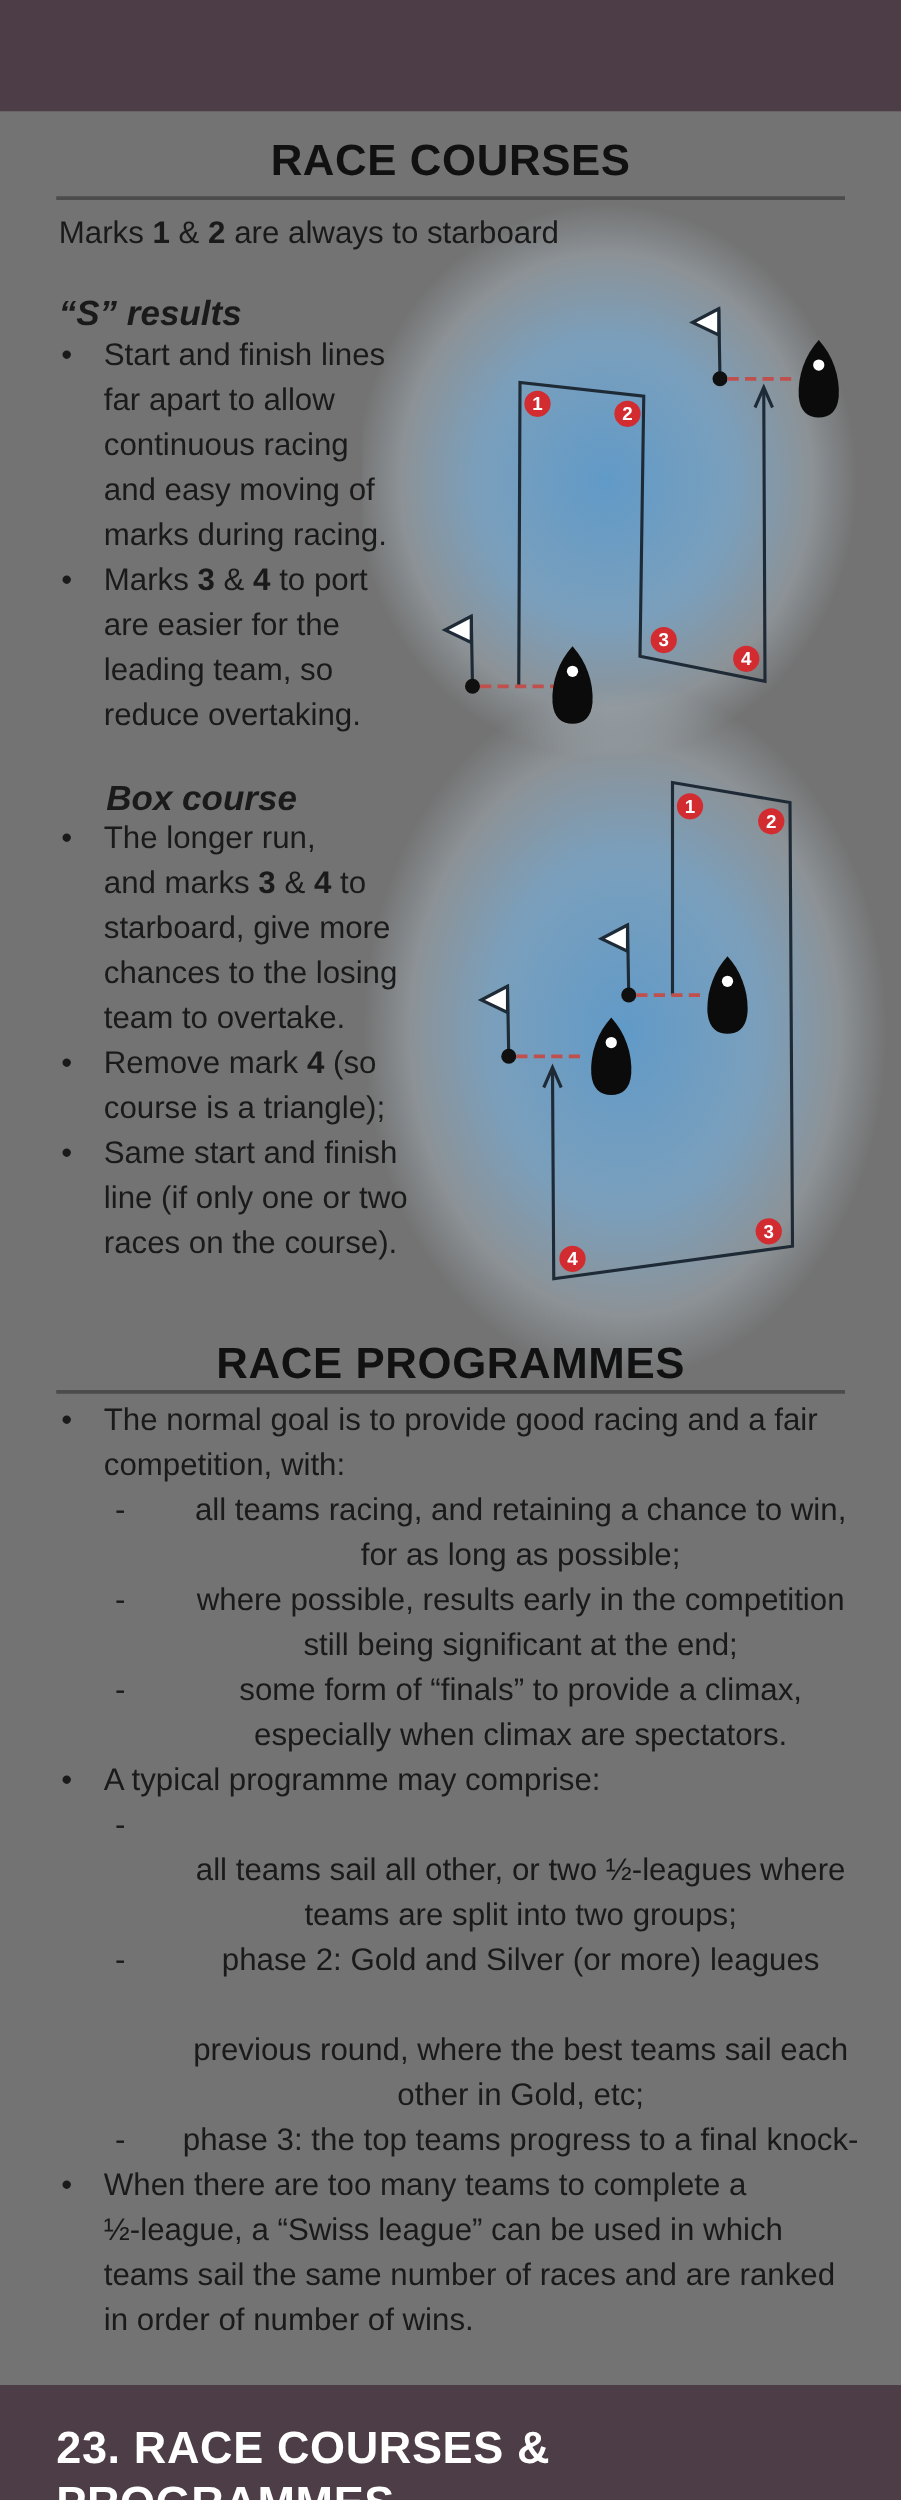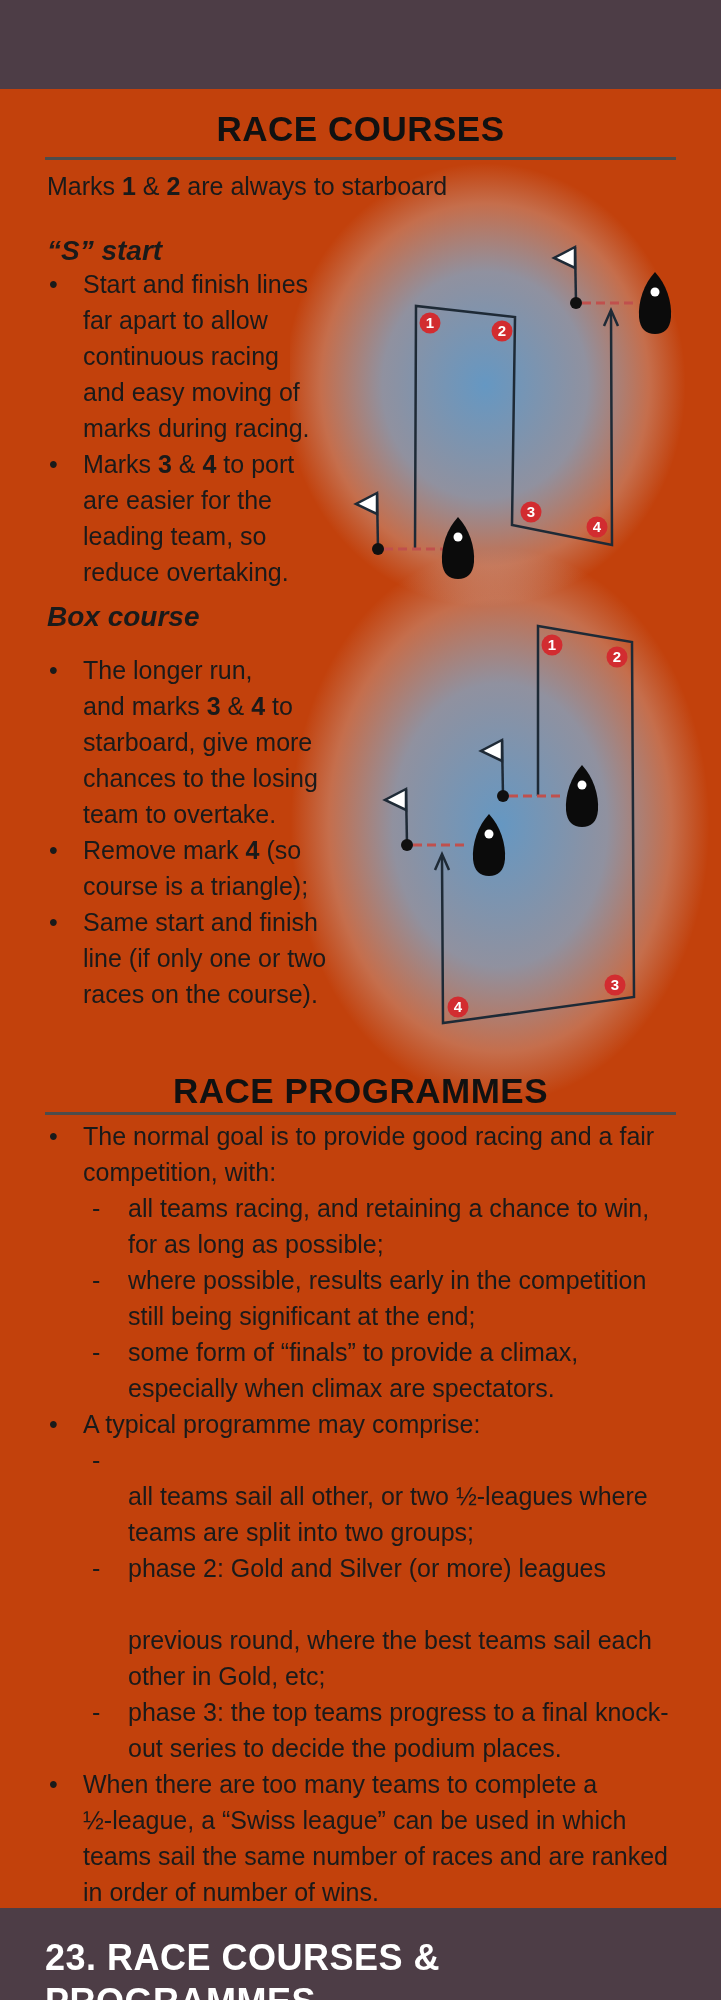--- a/index.html
+++ b/index.html
@@ -1,45 +1,45 @@
 <!DOCTYPE html>
 <html><head>
 <meta charset="utf-8">
 <style>
   html,body{margin:0;padding:0;background:#888;}
-  .page{position:relative;width:721px;height:2000px;background:#c2410c;overflow:hidden;
+  .page{position:relative;width:721px;height:2000px;background:#737373;overflow:hidden;
         font-family:"Liberation Sans","DejaVu Sans",sans-serif;color:#1a1a1a;}
   .band{position:absolute;left:0;width:721px;background:#4d3d46;}
   .band.top{top:0;height:89px;}
   .band.bottom{top:1908px;height:92px;}
   .water{position:absolute;left:290px;top:150px;width:431px;height:1015px;
     background-image:
       radial-gradient(ellipse 228px 252px at 195px 235px, rgba(96,156,204,0.95) 0%, rgba(125,176,216,0.72) 45%, rgba(205,227,242,0.28) 72%, rgba(255,255,255,0) 88%),
       radial-gradient(ellipse 238px 315px at 210px 675px, rgba(96,156,204,0.95) 0%, rgba(125,176,216,0.72) 45%, rgba(205,227,242,0.28) 72%, rgba(255,255,255,0) 88%);}
   .title{position:absolute;left:0;width:721px;text-align:center;font-size:35px;font-weight:bold;
          color:#111;line-height:42px;letter-spacing:0.5px;}
   #title-courses{top:108px;}
   #title-programmes{top:1070px;}
   .rule{position:absolute;left:45px;width:631px;height:0;border-top:3px solid #4c4c4c;}
   #rule-1{top:157px;}
   #rule-2{top:1112px;}
   .bodytext{font-size:25px;line-height:36px;}
   .intro{position:absolute;left:47px;top:168px;}
   .sechead{position:absolute;left:47px;font-size:28px;font-weight:bold;font-style:italic;line-height:34px;}
   #s-course-heading{top:234px;}
-  #box-course-heading{top:600px;}
+  #box-course-heading{top:622px;margin-left:38px;}
   .list{position:absolute;left:45px;width:660px;}
   #s-course-list{top:266px;}
   #box-course-list{top:652px;}
   #programmes-list{top:1118px;}
   .row{position:relative;}
   .row .marker{position:absolute;left:4px;top:0;}
   .row .text{display:block;padding-left:38px;}
   .row[data-level="1"] .marker{left:47px;}
-  .row[data-level="1"] .text{padding-left:83px;}
+  .row[data-level="1"] .text{padding-left:83px;text-align:center;}
   .row[data-flush="true"] .text{padding-left:6px;}
   .b{font-weight:bold;}
   .i{font-style:italic;}
   .diagram-svg{position:absolute;left:0;top:0;pointer-events:none;}
   .footer-label{position:absolute;left:45px;top:1936px;font-size:36px;font-weight:bold;
                 color:#ffffff;line-height:44px;letter-spacing:0.5px;}
   .course-line{fill:none;stroke:#1e2a36;stroke-width:2.5;}
   .dash-line{stroke:#c0504d;stroke-width:3;stroke-dasharray:9 5;fill:none;}
   .flag-tri{fill:#ffffff;stroke:#1e2a36;stroke-width:2.5;stroke-linejoin:miter;}
   .pole{stroke:#1e2a36;stroke-width:2.5;}
@@ -56,21 +56,21 @@
 <div class="page">
 
   <div class="band top"></div>
   <div class="water"></div>
 
   <div class="title" id="title-courses">RACE COURSES</div>
   <div class="rule" id="rule-1"></div>
 
   <div class="bodytext intro"><span>Marks </span><span class="b">1</span><span> &amp; </span><span class="b">2</span><span> are always to starboard</span></div>
 
-  <div class="sechead" id="s-course-heading">“S” start</div>
+  <div class="sechead" id="s-course-heading">“S” results</div>
 
   <div class="list bodytext" id="s-course-list">
 
       <div class="row" data-level="0">
         <span class="marker">•</span>
         <span class="text"><span>Start and finish lines</span><br><span>far apart to allow</span><br><span>continuous racing</span><br><span>and easy moving of</span><br><span>marks during racing.</span></span>
       </div>
 
       <div class="row" data-level="0">
         <span class="marker">•</span>
@@ -217,21 +217,21 @@
         <span class="text"><br><span>all teams sail all other, or two ½-leagues where</span><br><span>teams are split into two groups;</span></span>
       </div>
 
       <div class="row" data-level="1">
         <span class="marker">-</span>
         <span class="text"><span>phase 2: Gold and Silver (or more) leagues</span><br><br><span>previous round, where the best teams sail each</span><br><span>other in Gold, etc;</span></span>
       </div>
 
       <div class="row" data-level="1">
         <span class="marker">-</span>
-        <span class="text"><span>phase 3: the top teams progress to a final knock-</span><br><span>out series to decide the podium places.</span></span>
+        <span class="text"><span>phase 3: the top teams progress to a final knock-</span><br></span>
       </div>
 
       <div class="row" data-level="0">
         <span class="marker">•</span>
         <span class="text"><span>When there are too many teams to complete a</span><br><span>½-league, a “Swiss league” can be used in which</span><br><span>teams sail the same number of races and are ranked</span><br><span>in order of number of wins.</span></span>
       </div>
     </div>
 
   <div class="band bottom"></div>
   <div class="footer-label">23. RACE COURSES &amp; PROGRAMMES</div>

